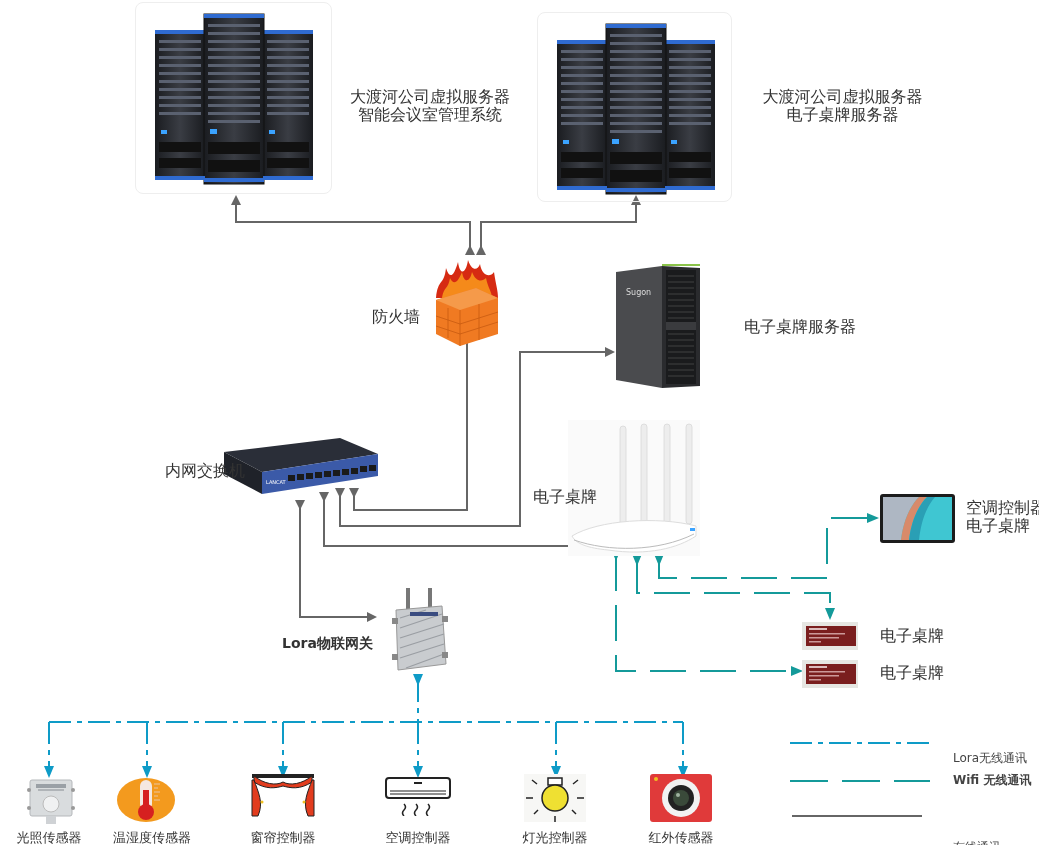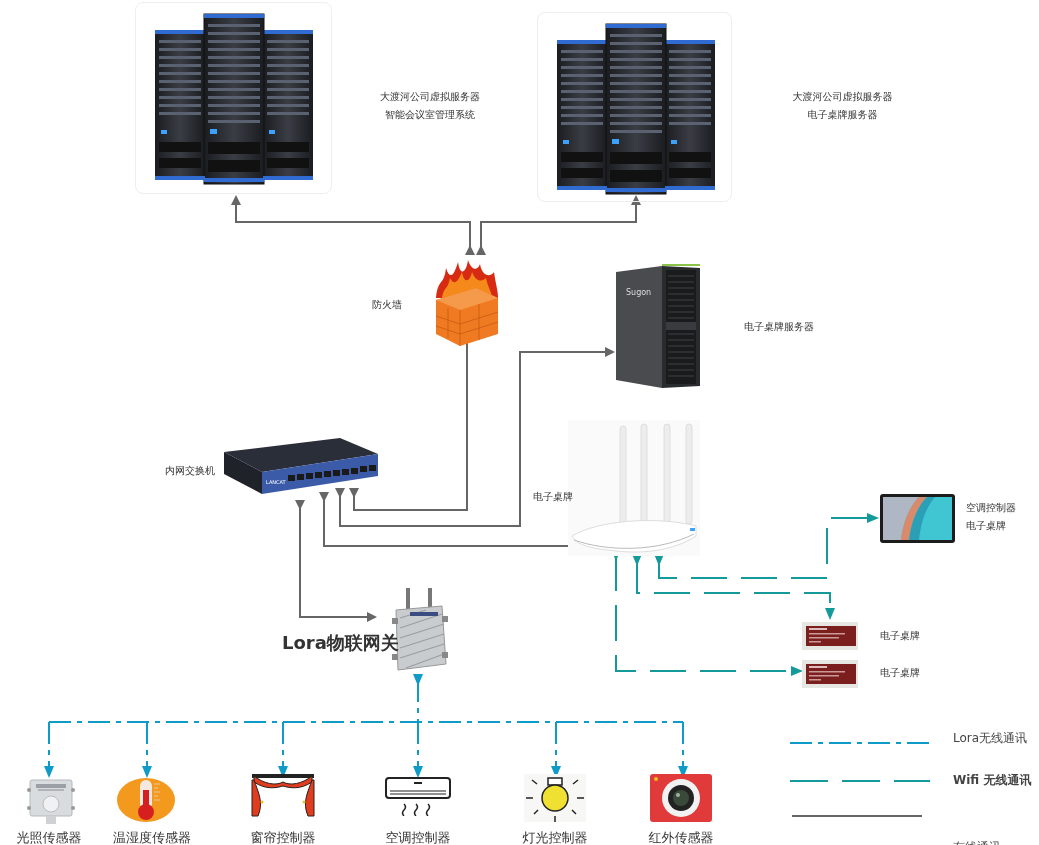--- a/index.html
+++ b/index.html
@@ -1,21 +1,21 @@
 <!DOCTYPE html>
 <html><head>
 <meta charset="utf-8">
 <style>
   html, body { margin: 0; padding: 0; background: #ffffff; }
   body { width: 1039px; height: 845px; position: relative; overflow: hidden;
          font-family: "DejaVu Sans", "Liberation Sans", sans-serif; color: #333333; }
   .abs { position: absolute; }
-  .label { position: absolute; font-size: 10px; color: #333333; white-space: nowrap; line-height: 18px; }
+  .label { position: absolute; font-size: 16px; color: #333333; white-space: nowrap; line-height: 18px; }
   .label.center { text-align: center; }
-  .label.bold { font-weight: bold; font-size: 18px; }
+  .label.bold { font-weight: bold; font-size: 14px; }
   .legend-label { position: absolute; font-size: 12px; color: #444; white-space: nowrap; }
   .device-label { position: absolute; font-size: 13px; color: #333; white-space: nowrap; text-align: center; width: 110px; }
   svg.wires { position: absolute; left: 0; top: 0; width: 1039px; height: 845px; pointer-events: none; }
   .frame { position: absolute; border: 1px solid #eeeeee; border-radius: 8px; }
 </style>
 </head>
 <body>
 
 <svg class="wires" viewBox="0 0 1039 845">
   <defs>
@@ -192,21 +192,21 @@
   <polygon points="4,42 44,30 66,40 66,76 28,88 4,76" fill="#f07a22"></polygon>
   <polygon points="4,42 44,30 66,40 28,52" fill="#f59a4a"></polygon>
   <g stroke="#c85a10" stroke-width="0.8" fill="none">
     <polyline points="4,58 28,66 66,54"></polyline>
       <polyline points="4,68 28,76 66,64"></polyline>
     <line x1="28" y1="52" x2="28" y2="88"></line>
       <line x1="16" y1="50" x2="16" y2="80"></line>
       <line x1="47" y1="46" x2="47" y2="82"></line>
   </g>
 </svg>
-<div class="label" style="left:372px;top:296px;">防火墙</div>
+<div class="label" style="left:372px;top:308px;">防火墙</div>
 
 <svg class="abs" style="left:612px;top:262px;" width="90" height="130" viewBox="0 0 90 130">
   <polygon points="4,10 50,4 50,126 4,118" fill="#4a4b4e"></polygon>
   <polygon points="50,4 88,6 88,124 50,126" fill="#2a2b2e"></polygon>
   <rect x="54" y="8" width="30" height="114" fill="#1a1b1d"></rect>
   <g stroke="#555" stroke-width="0.7">
     <line x1="56" y1="14" x2="82" y2="14"></line>
       <line x1="56" y1="20" x2="82" y2="20"></line>
       <line x1="56" y1="26" x2="82" y2="26"></line>
       <line x1="56" y1="32" x2="82" y2="32"></line>
@@ -386,21 +386,21 @@
   <circle cx="31" cy="24" r="8" fill="#3a4a3a"></circle>
   <circle cx="28" cy="21" r="2" fill="#9fb3a0"></circle>
   <circle cx="6" cy="5" r="2" fill="#f0c020"></circle>
 </svg>
 <div class="device-label" style="left:626px;top:829px;">红外传感器</div>
 
 <div class="abs" style="left:780px;top:730px;width:259px;height:100px;">
   <svg class="abs" style="left:10px;top:8px;" width="140" height="10">
     <line x1="0" y1="5" x2="140" y2="5" stroke="#0e9bc7" stroke-width="2" stroke-dasharray="22,6,5,6"></line>
   </svg>
-  <div class="legend-label" style="left:173px;top:0;">Lora无线通讯</div>
+  <div class="legend-label" style="left:173px;top:20px;">Lora无线通讯</div>
   <svg class="abs" style="left:10px;top:46px;" width="140" height="10">
     <line x1="0" y1="5" x2="140" y2="5" stroke="#149a9a" stroke-width="2" stroke-dasharray="38,14"></line>
   </svg>
   <div class="legend-label" style="left:173px;top:42px;font-weight:bold;">Wifi 无线通讯</div>
   <svg class="abs" style="left:12px;top:83px;" width="130" height="6">
     <line x1="0" y1="3" x2="130" y2="3" stroke="#666666" stroke-width="2"></line>
   </svg>
   <div class="legend-label" style="left:173px;top:77px;margin-top:32px;">有线通讯</div>
 </div>
 

